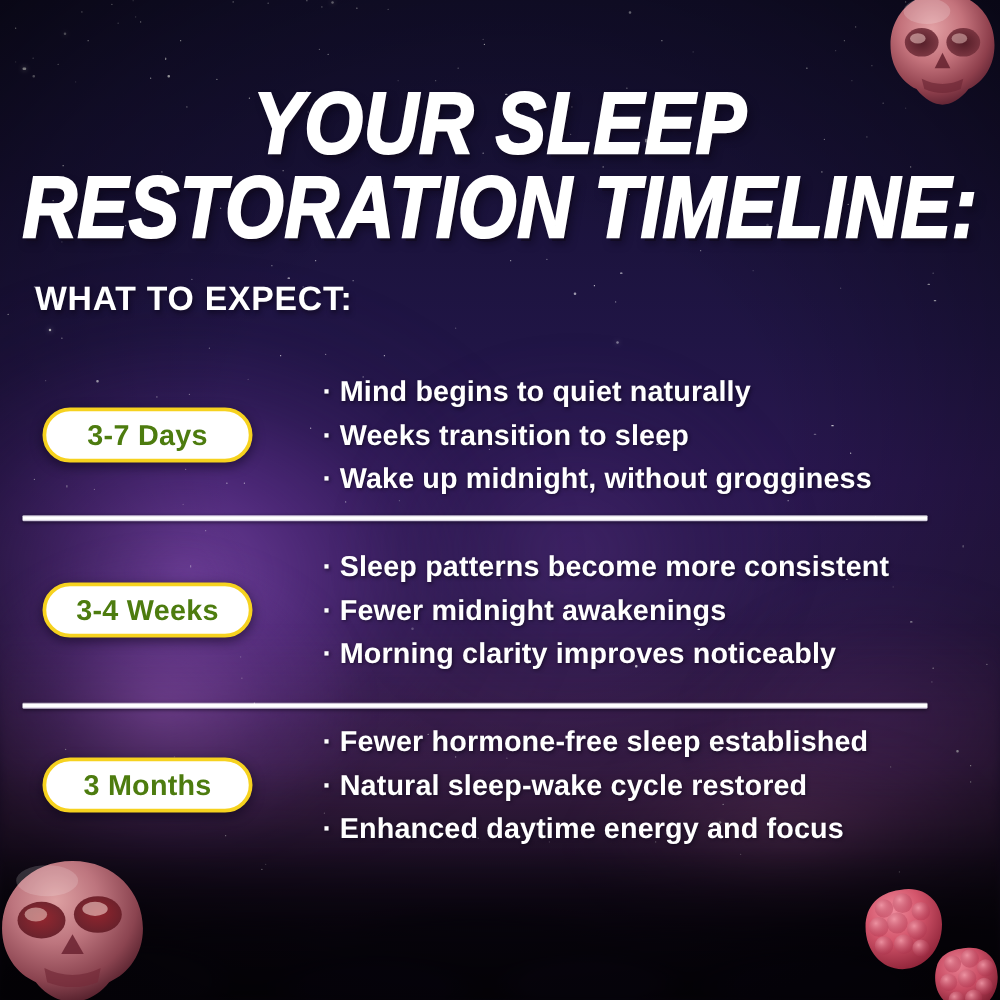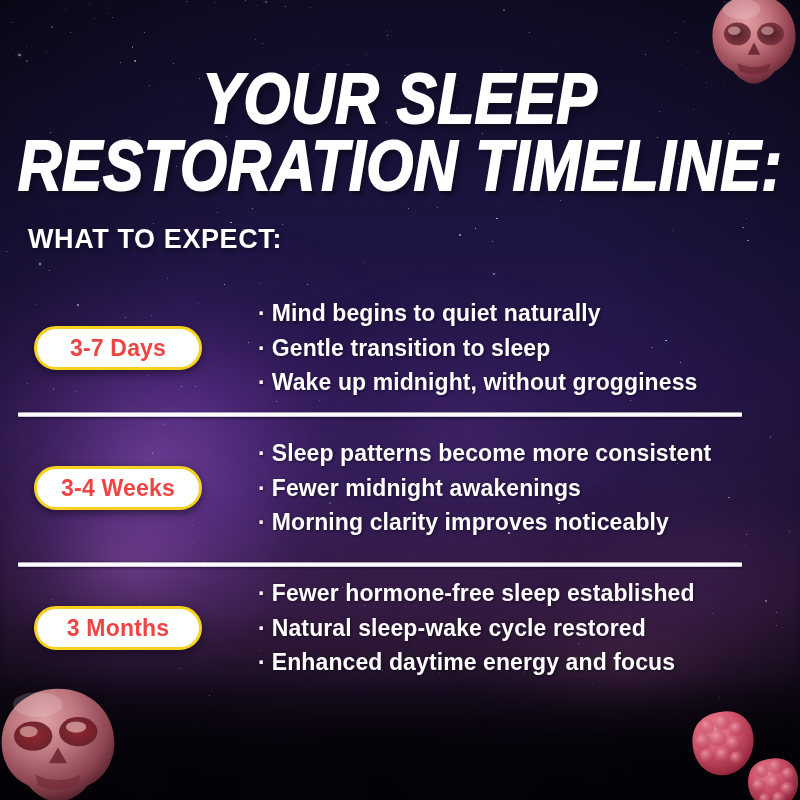--- a/index.html
+++ b/index.html
@@ -244,21 +244,21 @@
     display: inline-flex;
     align-items: center;
     justify-content: center;
     min-width: 168px;
     height: 44px;
     padding: 0 22px;
     box-sizing: border-box;
     background: #ffffff;
     border: 3px solid #f6d21f;
     border-radius: 999px;
-    color: #ef4444;
+    color: #4d7c0f;
     font-size: 23px;
     font-weight: 700;
     letter-spacing: 0.2px;
     white-space: nowrap;
     box-shadow: 0 3px 9px rgba(8, 4, 18, 0.55);
   }
   .bullets {
     flex: 1;
     padding-right: 24px;
   }
@@ -600,21 +600,21 @@
   <h2 class="subhead">WHAT TO EXPECT:</h2>
 
   <div class="rows">
 
     <div class="row">
       <div class="badge-cell">
         <span class="badge">3-7 Days</span>
       </div>
       <div class="bullets">
         <div class="bullet"><span class="dot">·</span><span>Mind begins to quiet naturally</span></div>
-        <div class="bullet"><span class="dot">·</span><span>Gentle transition to sleep</span></div>
+        <div class="bullet"><span class="dot">·</span><span>Weeks transition to sleep</span></div>
         <div class="bullet"><span class="dot">·</span><span>Wake up midnight, without grogginess</span></div>
       </div>
     </div>
 
     <div class="row">
       <div class="badge-cell">
         <span class="badge">3-4 Weeks</span>
       </div>
       <div class="bullets">
         <div class="bullet"><span class="dot">·</span><span>Sleep patterns become more consistent</span></div>

